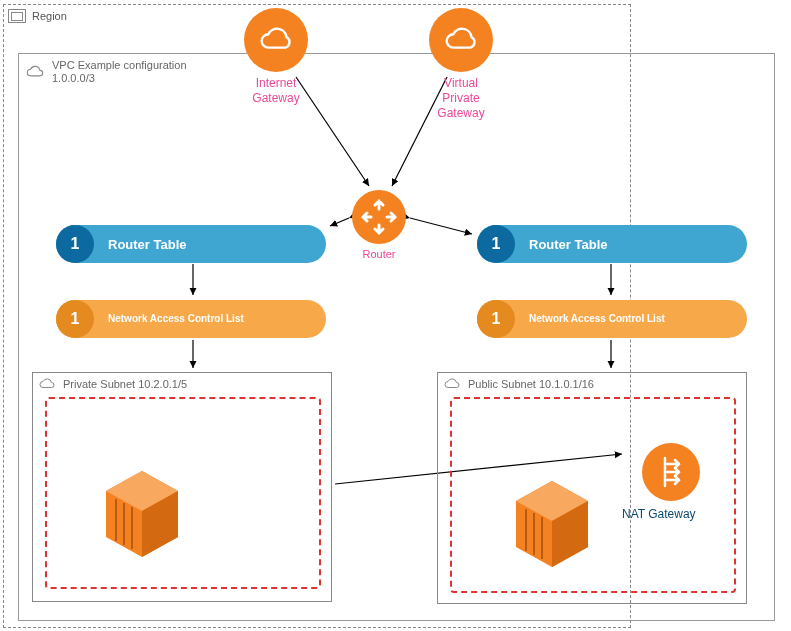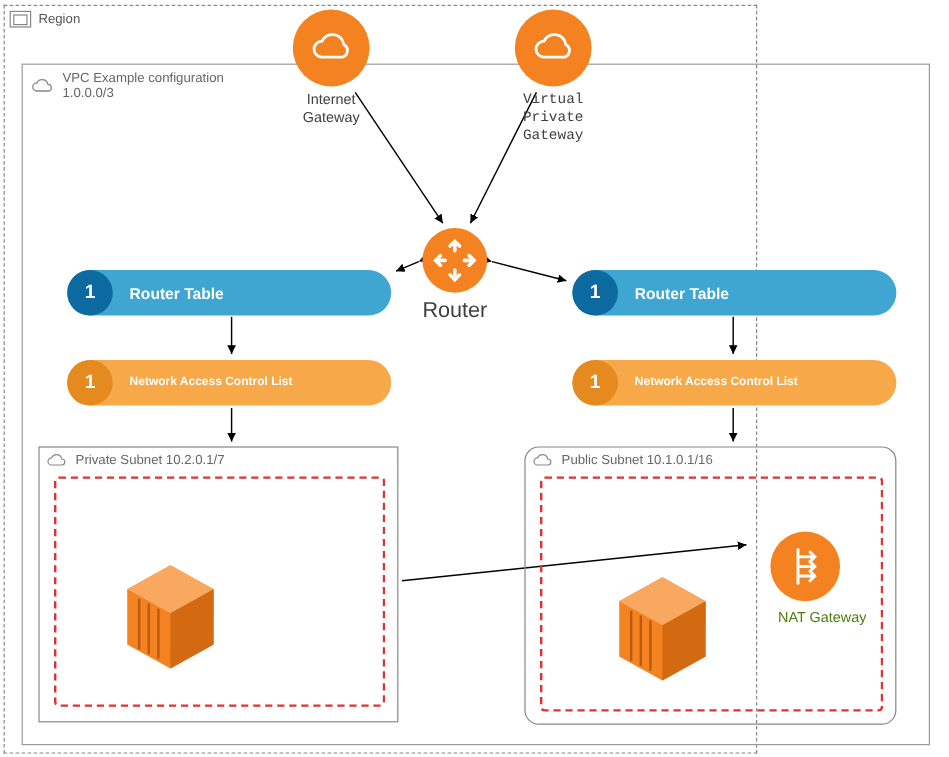--- a/index.html
+++ b/index.html
@@ -12,61 +12,61 @@
   .vpc-box { position: absolute; left: 14px; top: 48px; width: 757px; height: 568px; border: 1px solid #999; }
   .vpc-header { position: absolute; left: -1px; top: -1px; width: 220px; height: 38px; padding: 4px 6px; display: flex; align-items: center; gap: 6px; }
   .vpc-cloud { width: 22px; height: 16px; }
   .vpc-label { font-size: 11px; color: #666; line-height: 1.2; }
 
   
   .cloud-circle { position: absolute; width: 64px; height: 64px; border-radius: 50%; background: #f58220; display: flex; align-items: center; justify-content: center; }
   .cloud-svg { width: 42px; height: 28px; }
   .igw { left: 244px; top: 8px; }
   .vgw { left: 429px; top: 8px; }
-  .gw-label { position: absolute; font-size: 12px; color: #404040; text-align: center; line-height: 1.25; }
+  .gw-label { position: absolute; font-size: 12px; color: #ec4899; text-align: center; line-height: 1.25; }
   .igw-label { left: 244px; top: 76px; width: 64px; }
   .vgw-label { left: 423px; top: 76px; width: 76px; }
 
   
   .router-circle { position: absolute; left: 352px; top: 190px; width: 54px; height: 54px; border-radius: 50%; background: #f58220; display:flex; align-items:center; justify-content:center; }
-  .router-label { position: absolute; left: 352px; top: 248px; width: 54px; text-align:center; font-size: 18px; color:#404040; }
+  .router-label { position: absolute; left: 352px; top: 248px; width: 54px; text-align:center; font-size: 11px; color:#ec4899; }
 
   
   .pill { position: absolute; height: 38px; border-radius: 19px; display:flex; align-items:center; color:#fff; font-weight:bold; font-size: 13px; }
   .pill .num-circle { width:38px; height:38px; border-radius:50%; display:flex; align-items:center; justify-content:center; font-size:16px; margin-right: 14px; }
   .pill-blue { background:#3ea6d1; }
   .pill-blue .num-circle { background:#0c6aa1; }
   .pill-orange { background:#f7a94a; }
   .pill-orange .num-circle { background:#e58a1f; }
   .pill .label { flex:1; }
   .rt-left { left: 56px; top: 225px; width: 270px; }
   .rt-right { left: 477px; top: 225px; width: 270px; }
   .nacl-left { left: 56px; top: 300px; width: 270px; }
   .nacl-right { left: 477px; top: 300px; width: 270px; }
   .pill .label.twoline { font-size: 10px; line-height:1.15; }
 
   
   .subnet { position: absolute; border: 1px solid #888; }
   .subnet-left { left: 32px; top: 372px; width: 300px; height: 230px; }
-  .subnet-right { left: 437px; top: 372px; width: 310px; height: 232px; border-radius: 12px; }
+  .subnet-right { left: 437px; top: 372px; width: 310px; height: 232px; }
   .subnet-header { position:absolute; left:4px; top:4px; display:flex; align-items:center; gap:6px; }
   .subnet-cloud { width:20px; height:14px; }
   .subnet-label { font-size:11px; color:#666; }
   .dashed-inner { position:absolute; border: 2px dashed #d33; border-radius: 4px; }
   .dashed-left { left: 12px; top: 24px; width: 276px; height: 192px; }
   .dashed-right { left: 12px; top: 24px; width: 286px; height: 196px; }
 
   
   .hex { position:absolute; width:80px; height:90px; }
   .hex-left { left: 55px; top: 70px; }
   .hex-right { left: 60px; top: 80px; }
 
   
   .nat-circle { position:absolute; left:190px; top:44px; width:58px; height:58px; border-radius:50%; background:#f58220; display:flex; align-items:center; justify-content:center; }
-  .nat-label { position:absolute; left:170px; top:108px; width:100px; text-align:right; font-size:12px; color:#4d7c0f; }
+  .nat-label { position:absolute; left:170px; top:108px; width:100px; text-align:left; font-size:12px; color:#0c4a6e; }
 
   
   svg.arrows { position:absolute; left:0; top:0; width:791px; height:631px; pointer-events:none; }
 </style>
 </head>
 <body>
 
 <svg class="arrows">
   <defs>
     <marker id="ah" markerWidth="8" markerHeight="8" refX="6" refY="3" orient="auto">
@@ -118,21 +118,21 @@
     </svg>
 </div>
 <div class="gw-label igw-label" style="white-space:pre-line;">Internet
 Gateway</div>
 
 <div class="cloud-circle vgw">
   <svg class="cloud-svg" viewBox="0 0 44 28">
       <path d="M14 22 a7 7 0 0 1 0-14 a10 10 0 0 1 19 3 a6 6 0 0 1 -1 11 Z" fill="none" stroke="#fff" stroke-width="2.5"></path>
     </svg>
 </div>
-<div class="gw-label vgw-label" style="white-space:pre-line;font-family:Liberation Mono, monospace;">Virtual
+<div class="gw-label vgw-label" style="white-space:pre-line;">Virtual
 Private
 Gateway</div>
 
 <div class="router-circle">
   <svg width="40" height="40" viewBox="0 0 40 40">
     <g stroke="#fff" stroke-width="3" fill="none" stroke-linecap="round">
       <path d="M20 4 L20 12 M16 8 L20 4 L24 8"></path>
       <path d="M20 36 L20 28 M16 32 L20 36 L24 32"></path>
       <path d="M4 20 L12 20 M8 16 L4 20 L8 24"></path>
       <path d="M36 20 L28 20 M32 16 L36 20 L32 24"></path>
@@ -157,21 +157,21 @@
 <div class="pill pill-orange nacl-right">
   <div class="num-circle">1</div>
   <div class="label twoline">Network Access Control List</div>
 </div>
 
 <div class="subnet subnet-left">
   <div class="subnet-header">
     <svg class="subnet-cloud" viewBox="0 0 40 26">
         <path d="M12 20 a6 6 0 0 1 0-12 a9 9 0 0 1 17 2 a5 5 0 0 1 0 10 Z" fill="none" stroke="#888" stroke-width="2"></path>
       </svg>
-    <span class="subnet-label">Private Subnet 10.2.0.1/7</span>
+    <span class="subnet-label">Private Subnet 10.2.0.1/5</span>
   </div>
   <div class="dashed-inner dashed-left">
     <svg class="hex hex-left" viewBox="0 0 80 90">
       <polygon points="40,2 76,22 76,68 40,88 4,68 4,22" fill="#f58220"></polygon>
       <polygon points="40,2 76,22 40,42 4,22" fill="#f9a860"></polygon>
       <polygon points="40,42 76,22 76,68 40,88" fill="#d36a12"></polygon>
       <g stroke="#b85a10" stroke-width="2">
         <line x1="14" y1="30" x2="14" y2="72"></line>
         <line x1="22" y1="34" x2="22" y2="76"></line>
         <line x1="30" y1="38" x2="30" y2="80"></line>

